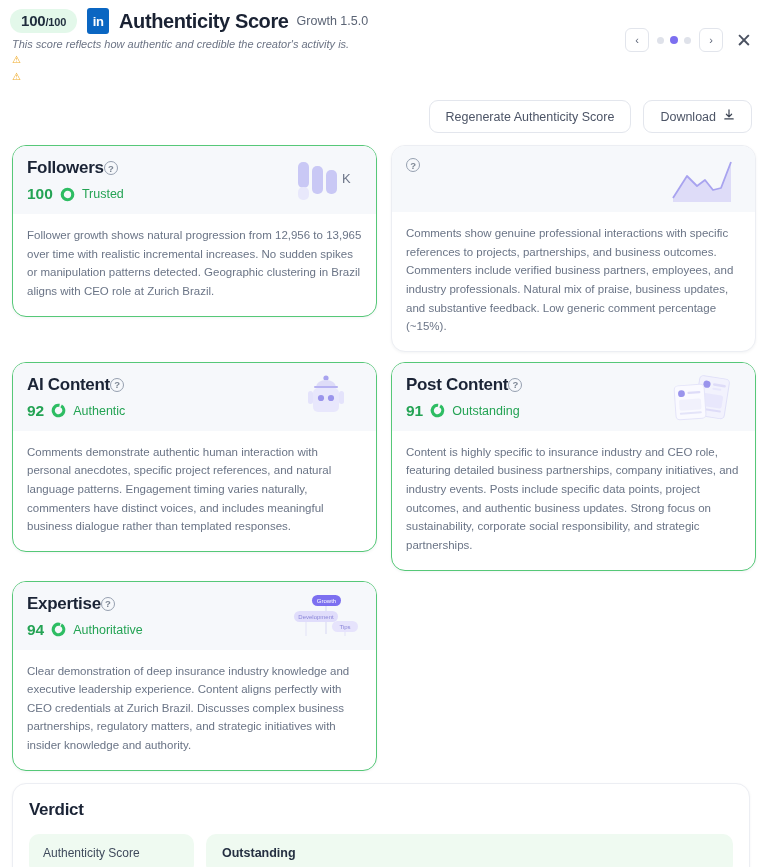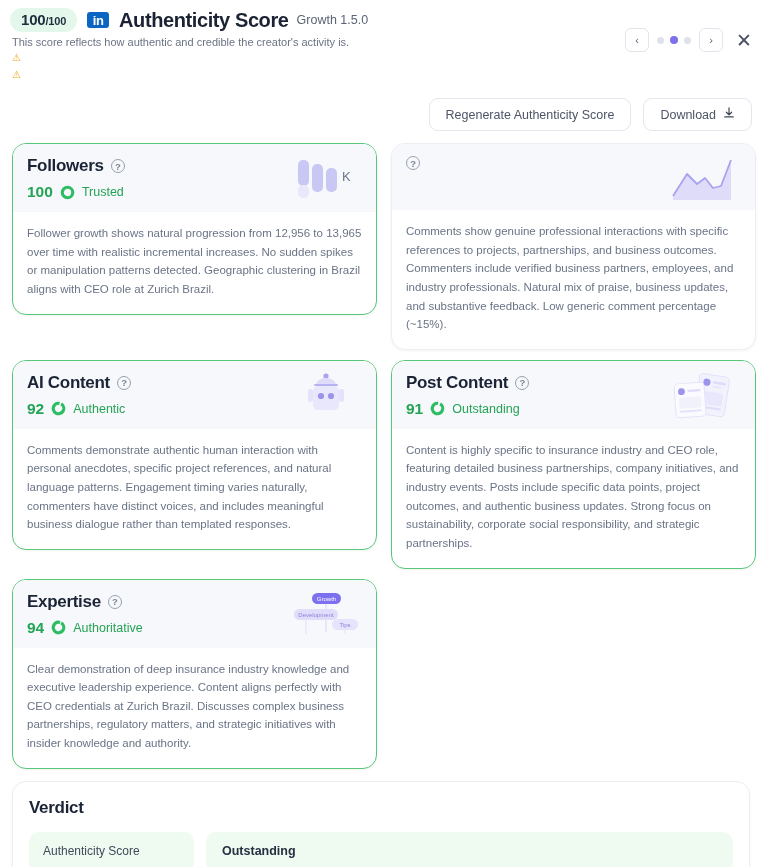--- a/index.html
+++ b/index.html
@@ -16,30 +16,30 @@
   .header { position: relative; padding: 8px 12px 6px 10px; }
   .header-top { display: flex; align-items: center; gap: 10px; }
   .score-pill {
     background: #e3f8ea; color:#1f2d3d;
     border-radius: 999px; padding: 4px 11px 5px 11px;
     font-size: 15px; font-weight: 700; letter-spacing: -0.2px;
     display: flex; align-items: baseline; line-height: 1;
   }
   .score-pill .denom { font-size: 11px; font-weight: 700; }
   .li-icon {
-    width: 22px; height: 16px; background: #0a66c2; border-radius: 3px;
+    width: 22px; height: 26px; background: #0a66c2; border-radius: 3px;
     color:#fff; font-weight: 700; font-size: 13px;
     display:flex; align-items:center; justify-content:center;
     font-family:"Liberation Sans", sans-serif; letter-spacing:-0.5px;
   }
   .title {
     font-size: 20px; font-weight: 700; color: #1a2233; letter-spacing: -0.4px;
   }
   .version { font-size: 12.5px; color: #5b6475; font-weight: 400; margin-left:-2px;}
-  .subtitle { font-size: 11px; color:#6b7384; margin-top: 4px; margin-left:2px; }
+  .subtitle { font-size: 11px; color:#6b7384; margin-top: 4px; margin-left:2px;font-style:italic; }
   .warn-row { display:flex; align-items:flex-start; gap:5px; font-size: 11px; color:#6b7384; margin-top:3px; margin-left:2px; }
   .warn-ico { color:#f0ad2e; font-size: 10px; line-height: 14px; }
 
   
   .hdr-ctrls { position:absolute; right: 10px; top: 28px; display:flex; align-items:center; gap: 13px; }
   .pager { display:flex; align-items:center; gap:8px; }
   .pg-btn {
     width: 24px; height: 24px; border: 1px solid #e2e5ec; border-radius: 6px;
     background:#fff; display:flex; align-items:center; justify-content:center;
     color:#5c6477; font-size: 11px; cursor:pointer;
@@ -65,21 +65,21 @@
   }
   .card {
     background:#fff; border-radius: 14px; border:1px solid #eceef3;
     box-shadow: 0 1px 3px rgba(20,30,60,0.05);
     overflow:hidden;
   }
   .card.accent { border: 1px solid #56c878; }
   .card-head {
     background:#f6f8fb; padding: 12px 14px 11px 14px; position:relative; min-height: 66px;
   }
-  .card-title { font-size: 17px; font-weight: 700; color:#1b2436; display:flex; align-items:center; gap:7px; letter-spacing:-0.3px;}
+  .card-title { font-size: 17px; font-weight: 700; color:#1b2436; display:flex; align-items:center; letter-spacing:-0.3px;}
   .q-ico {
     width: 14px; height: 14px; border-radius:50%; border:1.3px solid #96a0b0;
     color:#7b8593; font-size: 9.5px; display:inline-flex; align-items:center; justify-content:center;
     font-weight:700; cursor:pointer;
   }
   .score-row { display:flex; align-items:center; gap:7px; margin-top: 7px; }
   .score-num { font-size: 15.5px; color:#24a354; font-weight:700; }
   .score-label { font-size: 12.5px; color:#24a354; font-weight:500; }
   .ring { width: 15px; height: 15px; flex: 0 0 auto; }
   .card-body { padding: 12px 14px 15px 14px; font-size: 11.5px; line-height: 1.62; color:#6a7486; }

